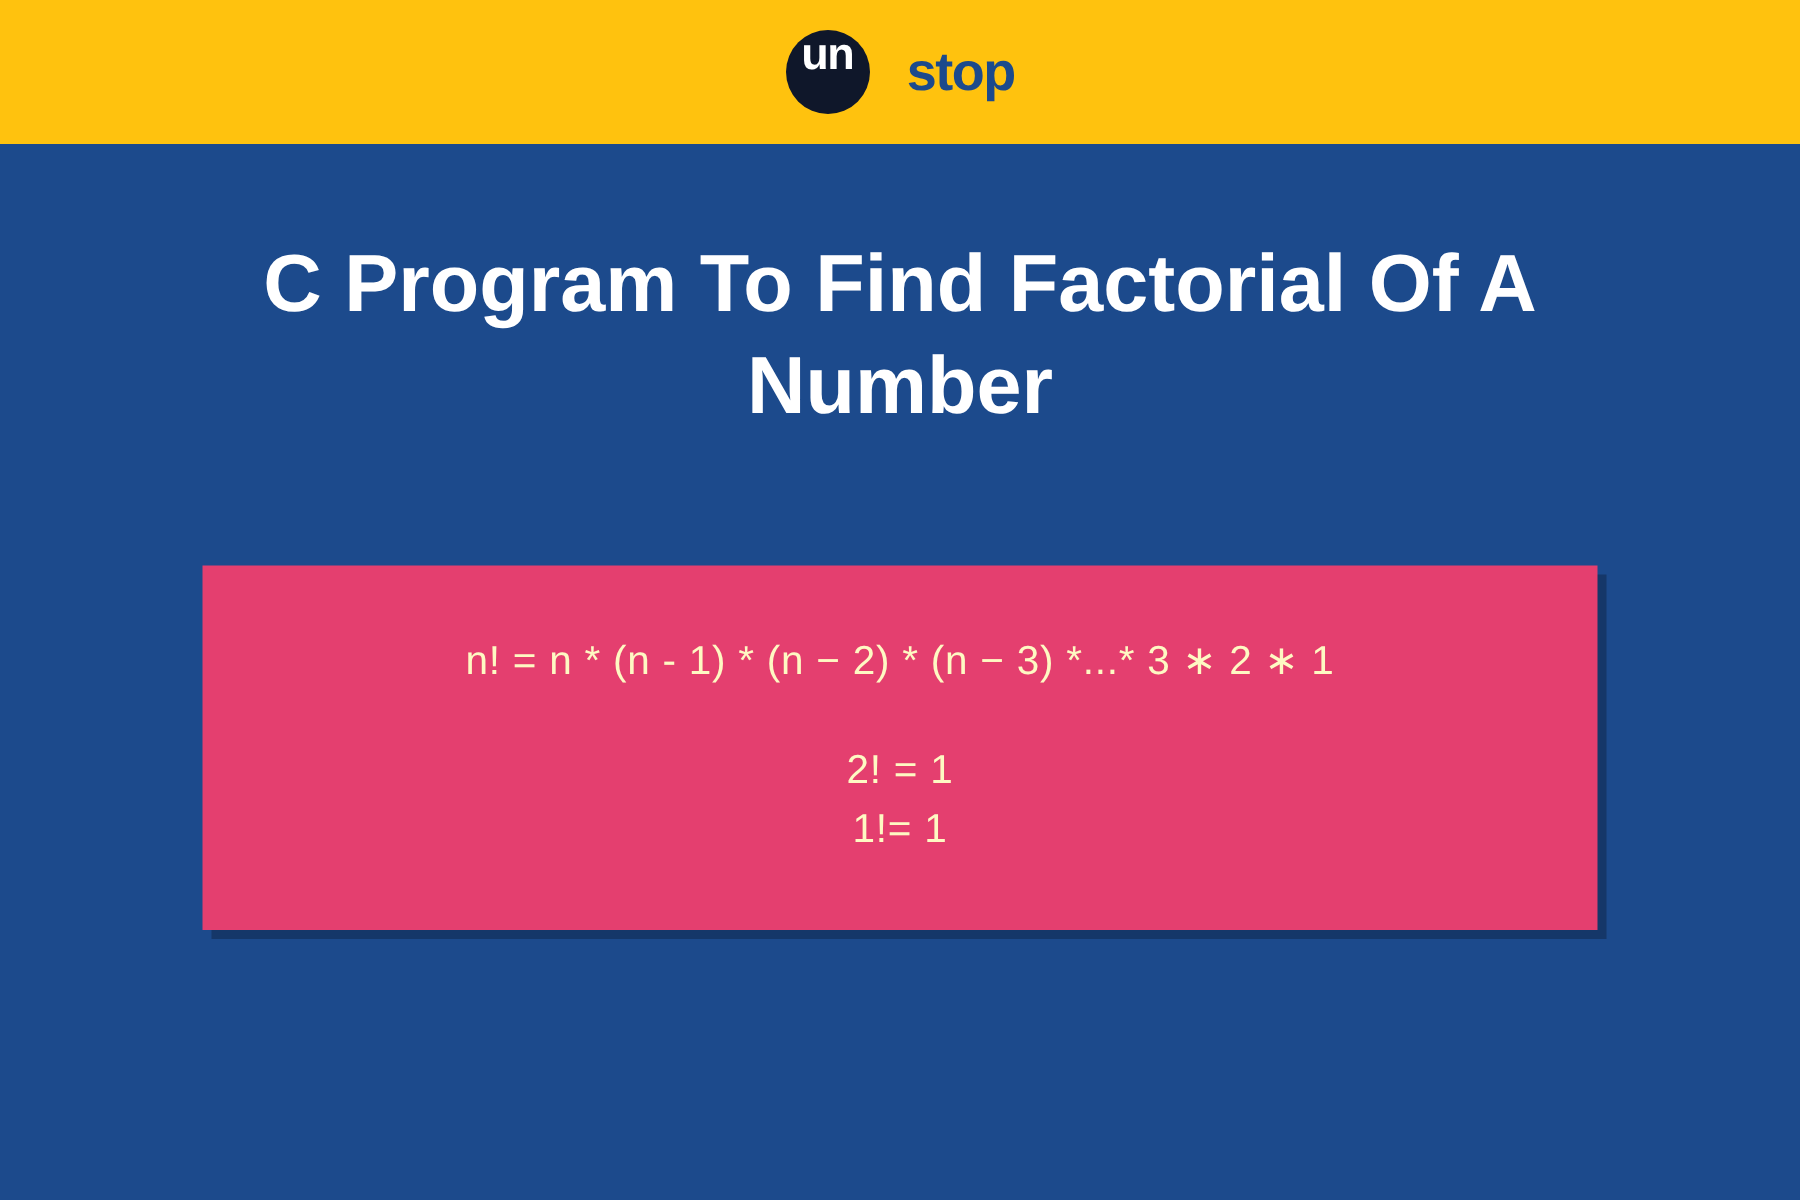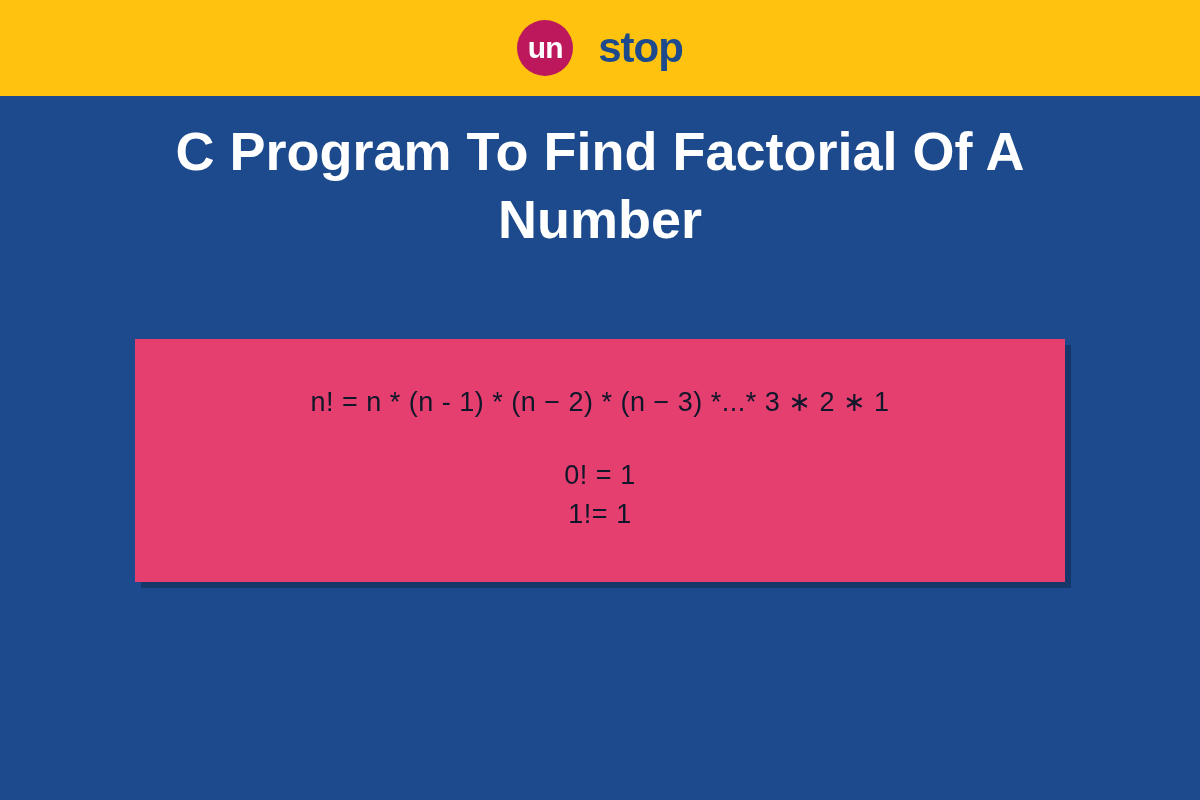--- a/index.html
+++ b/index.html
@@ -17,71 +17,70 @@
       width: 100%;
       height: 96px;
       background-color: #FFC20E;
       display: flex;
       align-items: center;
       justify-content: center;
     }
     .logo-circle {
       width: 56px;
       height: 56px;
-      background-color: #be185d;
+      background-color: #0f172a;
       border-radius: 50%;
       display: inline-flex;
-      align-items: center;
       justify-content: center;
       margin-right: 4px;
     }
     .logo-inner {
       color: #FFFFFF;
       font-weight: 700;
       font-size: 30px;
       letter-spacing: -1px;
     }
     .logo-wrapper {
       display: flex;
       align-items: center;
     }
     .logo-text {
       color: #1C4A8C;
       font-weight: 800;
-      font-size: 42px;
+      font-size: 36px;
       letter-spacing: -1px;
       margin-left: 21px;
     }
     .main-content {
       width: 100%;
       height: 704px;
       background-color: #1C4A8C;
       display: flex;
       flex-direction: column;
       align-items: center;
-      padding-top: 22px;
+      padding-top: 60px;
     }
     .title {
       color: #FFFFFF;
       font-size: 54px;
       font-weight: 700;
       text-align: center;
       line-height: 1.25;
       max-width: 1000px;
       margin-bottom: 86px;
     }
     .formula-box {
       background-color: #E43F6F;
       width: 930px;
       padding: 44px 50px 48px 50px;
       box-shadow: 6px 6px 0px rgba(0,0,0,0.25);
       text-align: center;
     }
     .formula-line {
-      color: #0f172a;
+      color: #fef9c3;
       font-size: 27px;
       font-weight: 400;
       line-height: 1.45;
       letter-spacing: 0.5px;
     }
     .formula-main {
       margin-bottom: 34px;
     }
   </style>
 </head>
@@ -94,16 +93,16 @@
     </div>
     <span class="logo-text">stop</span>
   </div>
 </div>
 
 <div class="main-content">
   <h1 class="title">C Program To Find Factorial Of A Number</h1>
 
   <div class="formula-box">
     <div class="formula-line formula-main">n! = n * (n - 1) * (n − 2) * (n − 3) *...* 3 ∗ 2 ∗ 1</div>
-    <div class="formula-line">0! = 1</div>
+    <div class="formula-line">2! = 1</div>
     <div class="formula-line">1!= 1</div>
   </div>
 </div>
 
 </body></html>

